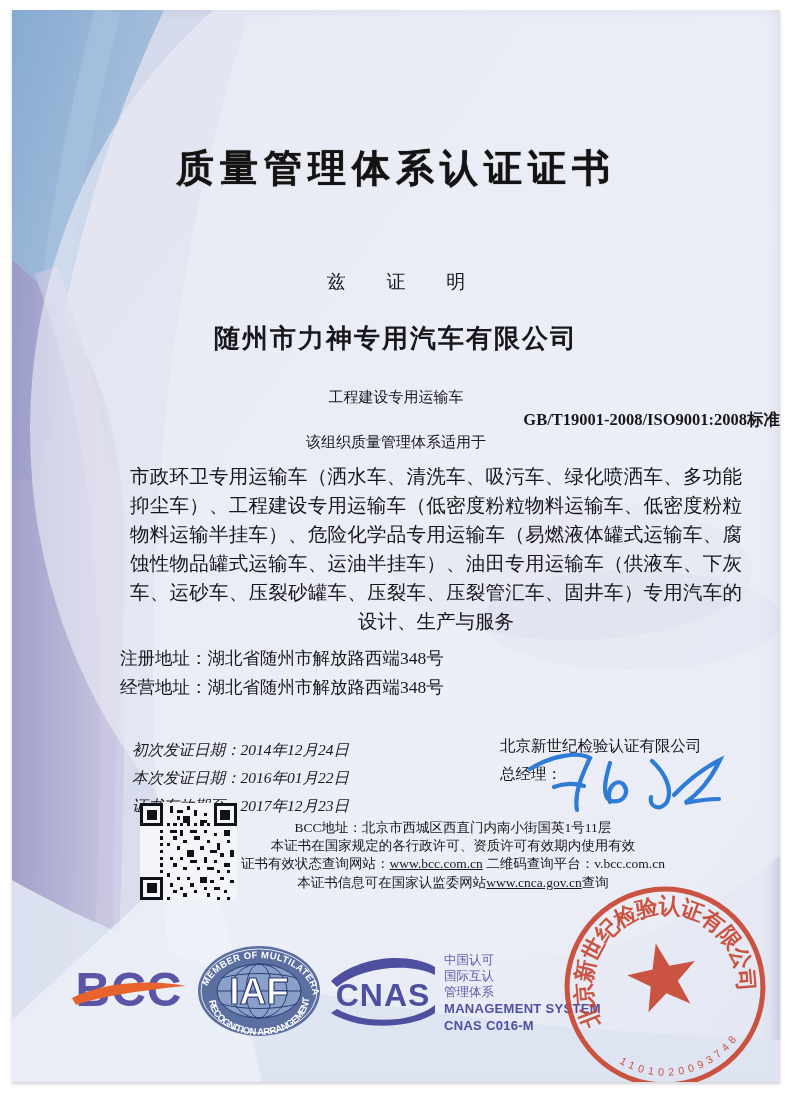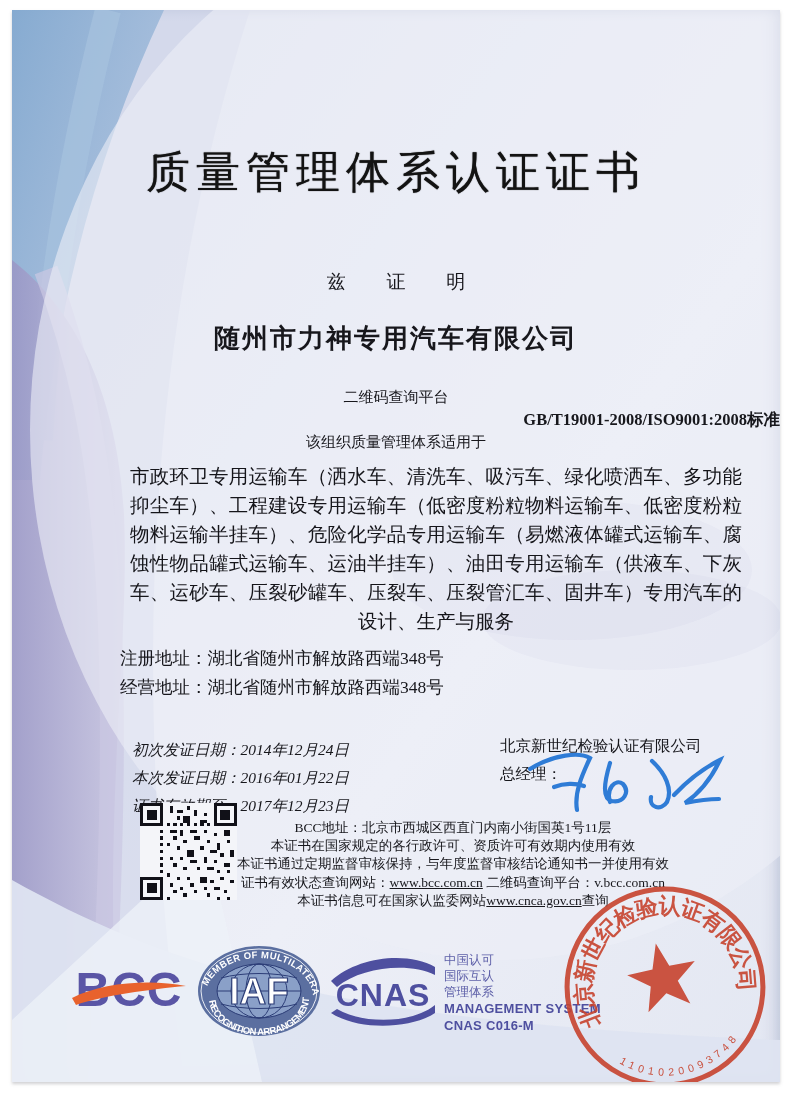--- a/index.html
+++ b/index.html
@@ -11,21 +11,21 @@
   .paper{
     position:absolute;left:12px;top:10px;width:768px;height:1072px;
     background:linear-gradient(125deg,#dde2ef 0%,#e7eaf4 35%,#edeff7 60%,#e3e7f2 100%);
     box-shadow:inset -5px -4px 14px rgba(130,140,175,.30), inset 2px 2px 8px rgba(160,170,200,.25), 0 2px 3px rgba(120,120,130,.35);
     overflow:hidden;
   }
   .bg-art{position:absolute;left:0;top:0;width:100%;height:100%;}
   .abs{position:absolute;}
   .center{left:0;width:100%;text-align:center;}
 
-  .cert-title{top:133px;font-size:44px;font-weight:400;letter-spacing:6px;color:#131313;
+  .cert-title{top:133px;font-size:38px;font-weight:700;letter-spacing:6px;color:#131313;
     text-shadow:0 0 1px #222;}
   .reg-block{left:464px;top:207px;font-size:15px;line-height:21px;white-space:nowrap;}
   .certify{top:259px;font-size:19px;letter-spacing:18px;text-indent:18px;}
   .company{top:311px;font-size:26px;font-weight:bold;letter-spacing:2px;}
   .conf1{top:378px;font-size:15px;}
   .conf2{top:399px;font-size:16.5px;font-weight:bold;text-align:right;}
   .conf3{top:423px;font-size:15px;}
   .scope{left:118px;top:452px;width:612px;font-size:19.5px;line-height:29px;
     text-align:justify;text-align-last:center;color:#15151a;}
   .addr{left:108px;top:618px;font-size:17.5px;line-height:29px;margin-top:16px;}
@@ -71,21 +71,21 @@
     <ellipse cx="620" cy="610" rx="150" ry="50" fill="#9aa0c4" opacity="0.06"></ellipse>
   </svg>
 
   <div class="abs center cert-title">质量管理体系认证证书</div>
 
 
   <div class="abs center certify">兹 证 明</div>
 
   <div class="abs center company">随州市力神专用汽车有限公司</div>
 
-  <div class="abs center conf1">二维码查询平台</div>
+  <div class="abs center conf1">工程建设专用运输车</div>
   <div class="abs center conf2">GB/T19001-2008/ISO9001:2008标准</div>
   <div class="abs center conf3">该组织质量管理体系适用于</div>
 
   <div class="abs scope">市政环卫专用运输车（洒水车、清洗车、吸污车、绿化喷洒车、多功能抑尘车）、工程建设专用运输车（低密度粉粒物料运输车、低密度粉粒物料运输半挂车）、危险化学品专用运输车（易燃液体罐式运输车、腐蚀性物品罐式运输车、运油半挂车）、油田专用运输车（供液车、下灰车、运砂车、压裂砂罐车、压裂车、压裂管汇车、固井车）专用汽车的设计、生产与服务</div>
 
   <div class="abs addr">
     <div><span>注册地址：</span><span>湖北省随州市解放路西端348号</span></div>
     <div><span>经营地址：</span><span>湖北省随州市解放路西端348号</span></div>
   </div>
 
@@ -197,21 +197,20 @@
     <g fill="#111118">
         <rect x="2" y="2" width="3" height="3"></rect>
         <rect x="24" y="2" width="3" height="3"></rect>
         <rect x="2" y="24" width="3" height="3"></rect>
       </g>
   </svg>
 
   <div class="abs footer">
     <div>BCC地址：北京市西城区西直门内南小街国英1号11层</div>
     <div>本证书在国家规定的各行政许可、资质许可有效期内使用有效</div>
-    <div>本证书通过定期监督审核保持，与年度监督审核结论通知书一并使用有效</div>
     <div><span>证书有效状态查询网站：</span><span class="u">www.bcc.com.cn</span><span> 二维码查询平台：</span><span>v.bcc.com.cn</span></div>
     <div><span>本证书信息可在国家认监委网站</span><span class="u">www.cnca.gov.cn</span><span>查询</span></div>
   </div>
 
   <svg class="abs logo-bcc" viewBox="0 0 118 66">
     <text x="59" y="50" text-anchor="middle" font-family="'Liberation Sans','DejaVu Sans',sans-serif" font-size="48" font-weight="900" fill="#5a55a5" letter-spacing="1">BCC</text>
     <path d="M2 42 C32 26 82 23 116 30 C82 33 30 40 6 49 Z" fill="#e8622d"></path>
   </svg>
 
   <svg class="abs logo-iaf" viewBox="0 0 128 98">

